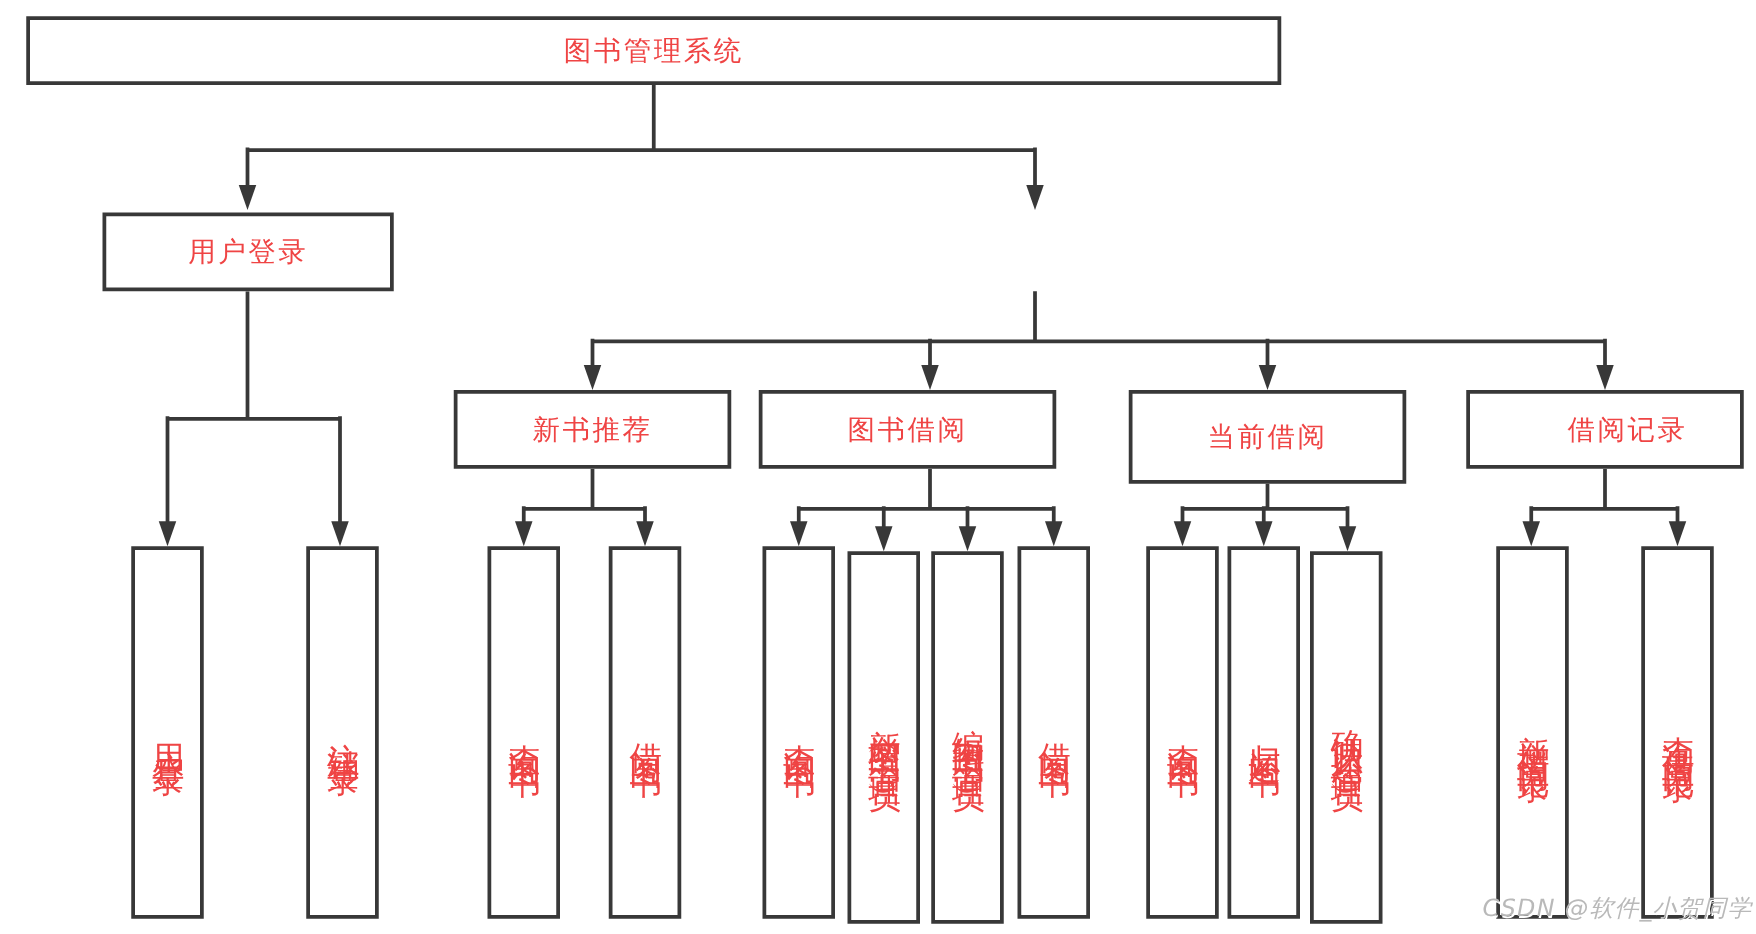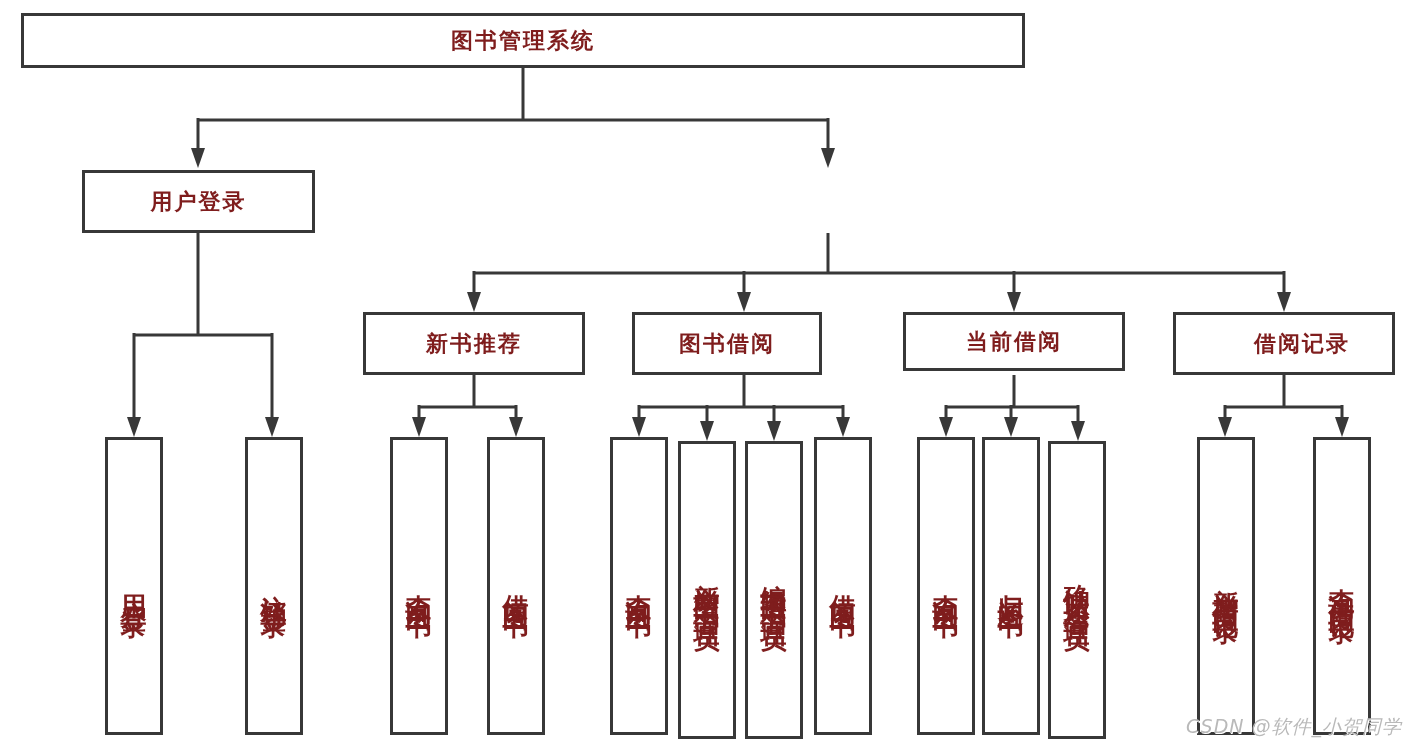--- a/index.html
+++ b/index.html
@@ -14,41 +14,40 @@
   #connectors {
     position: absolute;
     left: 0; top: 0;
     width: 1405px; height: 747px;
   }
   .node {
     position: absolute;
     box-sizing: border-box;
     background: #ffffff;
     border: 3px solid #383838;
-    color: #7f1d1d;
+    color: #ef4444;
     display: flex;
     align-items: center;
     justify-content: center;
-    font-weight: bold;
   }
   .node.h { font-size: 22px; letter-spacing: 2px; white-space: nowrap; }
   .node.v span {
     writing-mode: vertical-rl;
     text-orientation: mixed;
     font-size: 26px;
     letter-spacing: 6px;
     line-height: 1;
     white-space: nowrap;
   }
   .root  { left: 21px;  top: 13px;  width: 1004px; height: 55px; }
   .n-l2a { left: 82px;  top: 170px; width: 233px;  height: 63px; }
   .n-l2b { left: 710px; top: 170px; width: 238px;  height: 63px; }
   .n-l3a { left: 363px;  top: 312px; width: 222px; height: 63px; }
-  .n-l3b { left: 632px;  top: 312px; width: 190px; height: 63px; }
-  .n-l3c { left: 903px;  top: 312px; width: 222px; height: 59px; }
+  .n-l3b { left: 607px;  top: 312px; width: 238px; height: 63px; }
+  .n-l3c { left: 903px;  top: 312px; width: 222px; height: 75px; }
   .n-l3d { left: 1173px; top: 312px; width: 222px; height: 63px; padding-left: 36px; }
   .leaf { width: 58px; height: 298px; top: 437px; }
   .lf0  { left: 105px; }
   .lf1  { left: 245px; }
   .lf2  { left: 390px; }
   .lf3  { left: 487px; }
   .lf4  { left: 610px; }
   .lf5  { left: 678px; top: 441px; }
   .lf6  { left: 745px; top: 441px; }
   .lf7  { left: 814px; }

